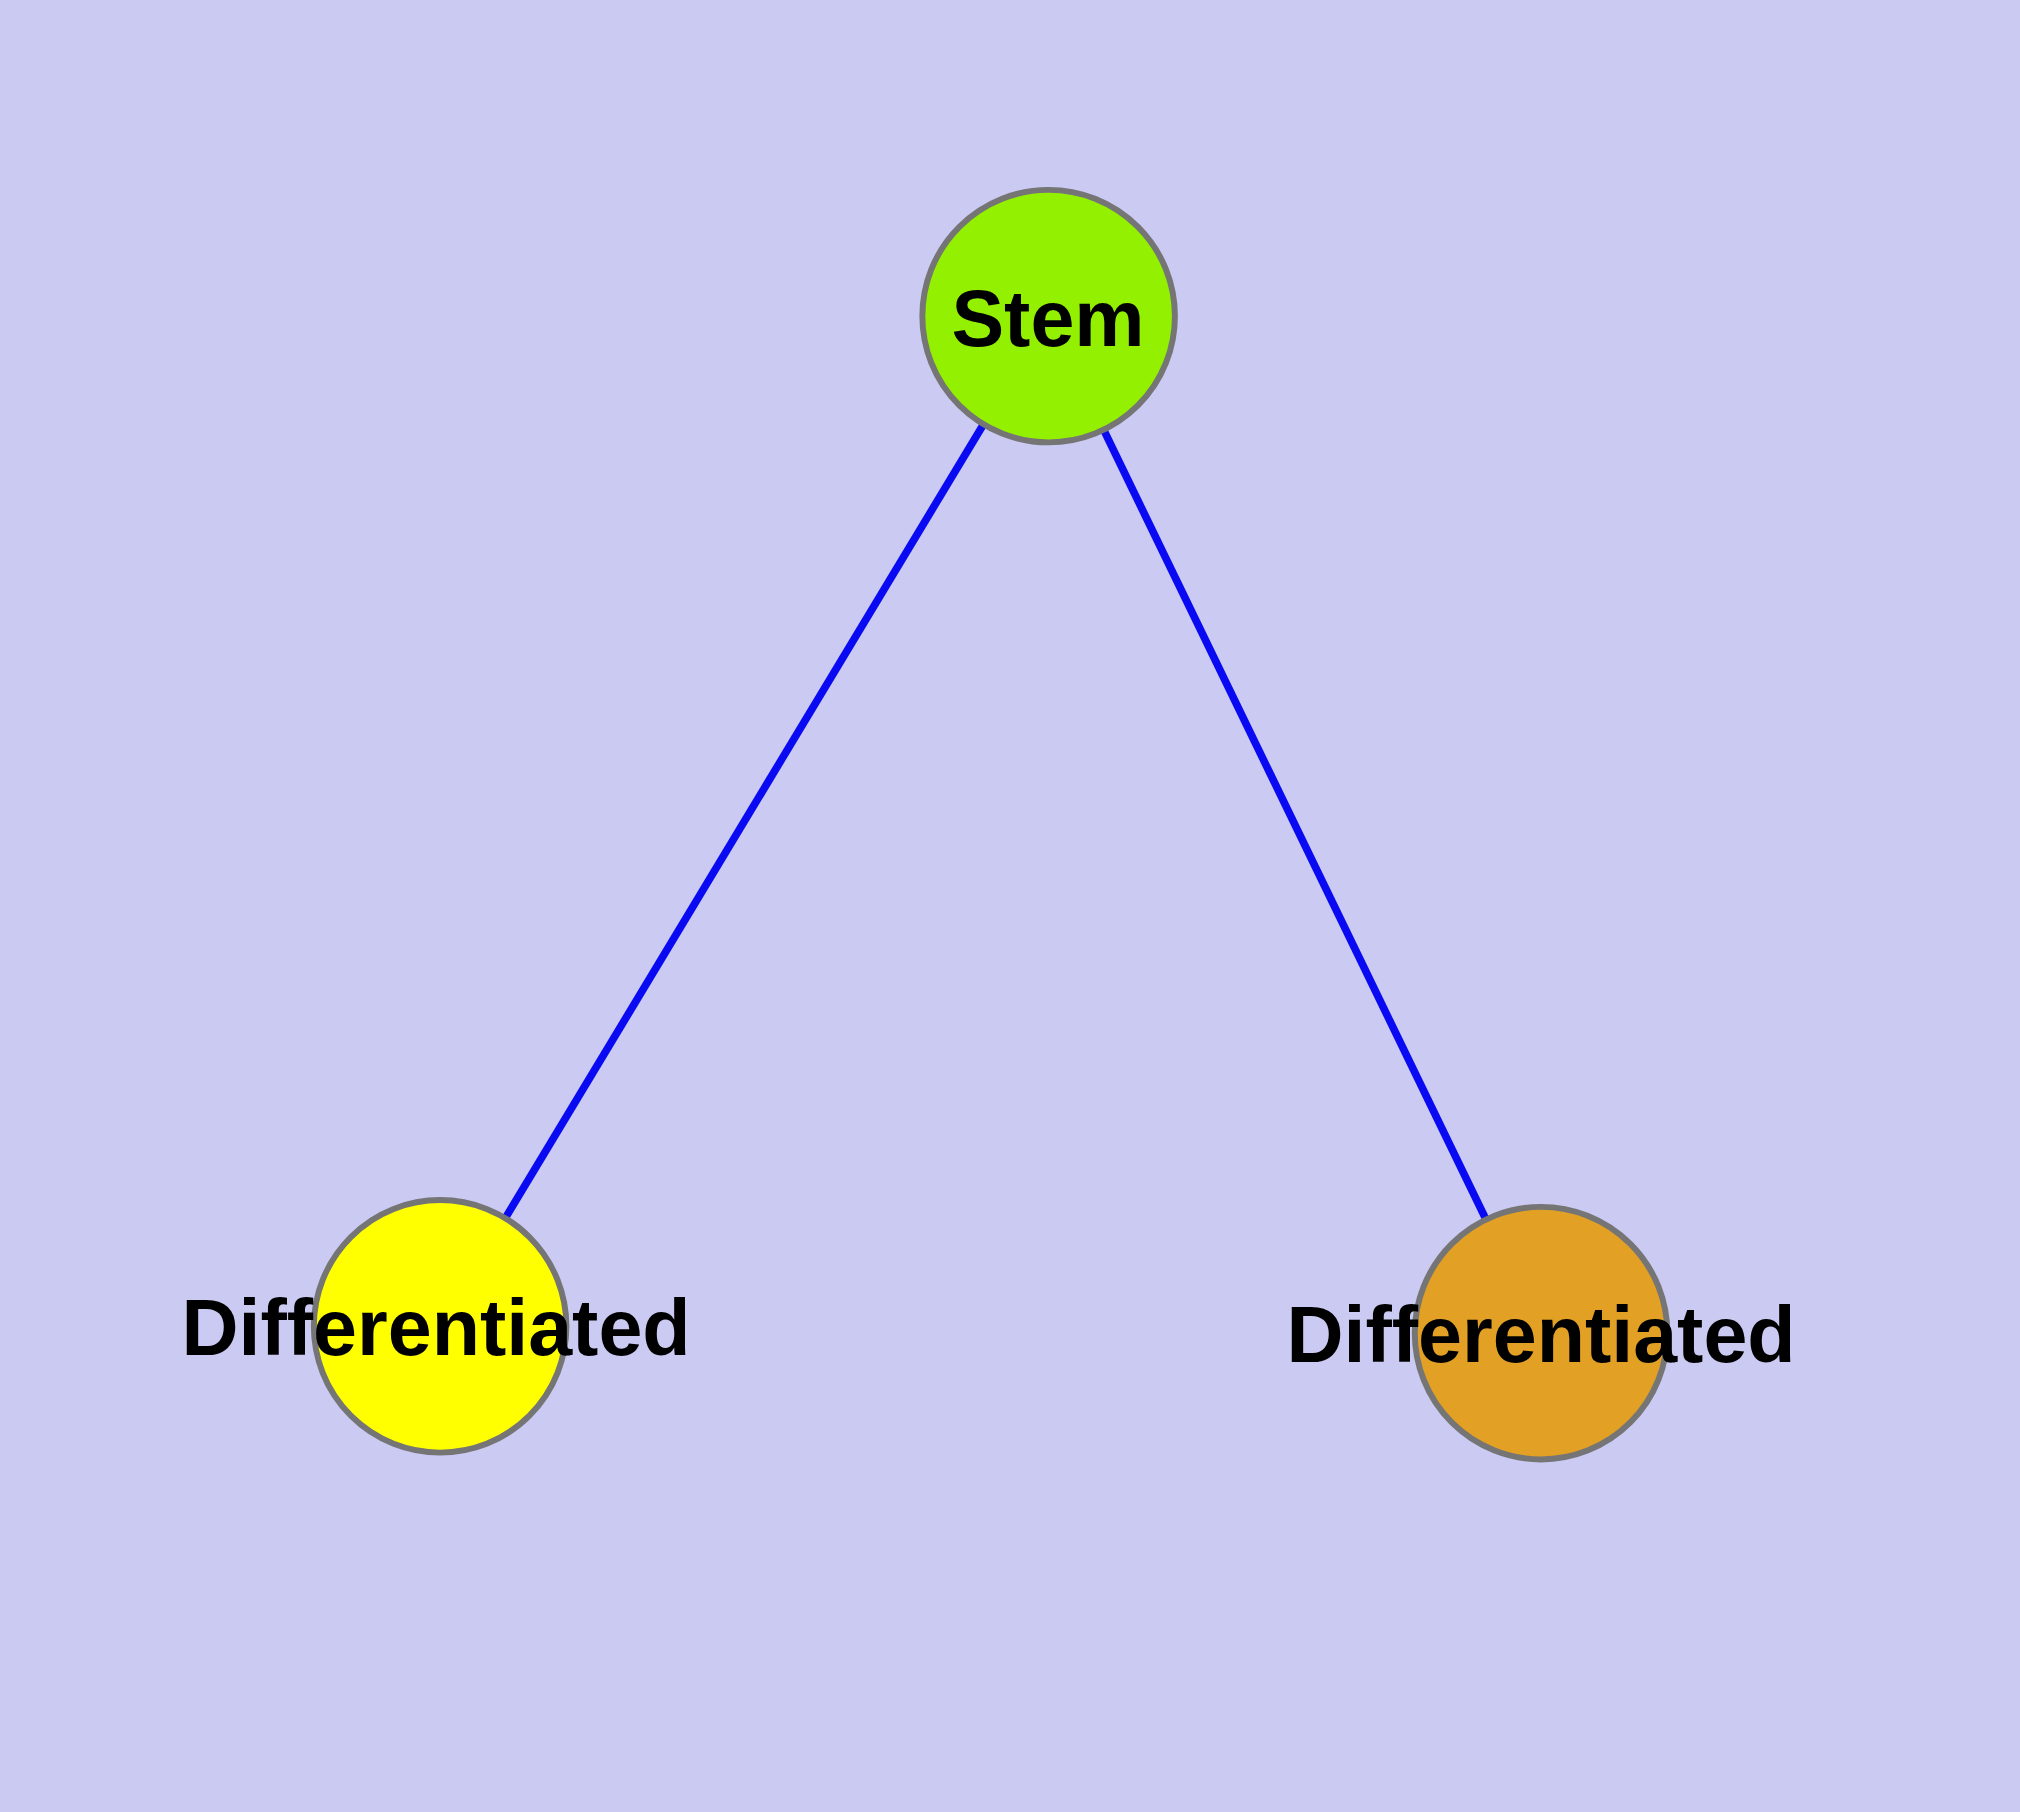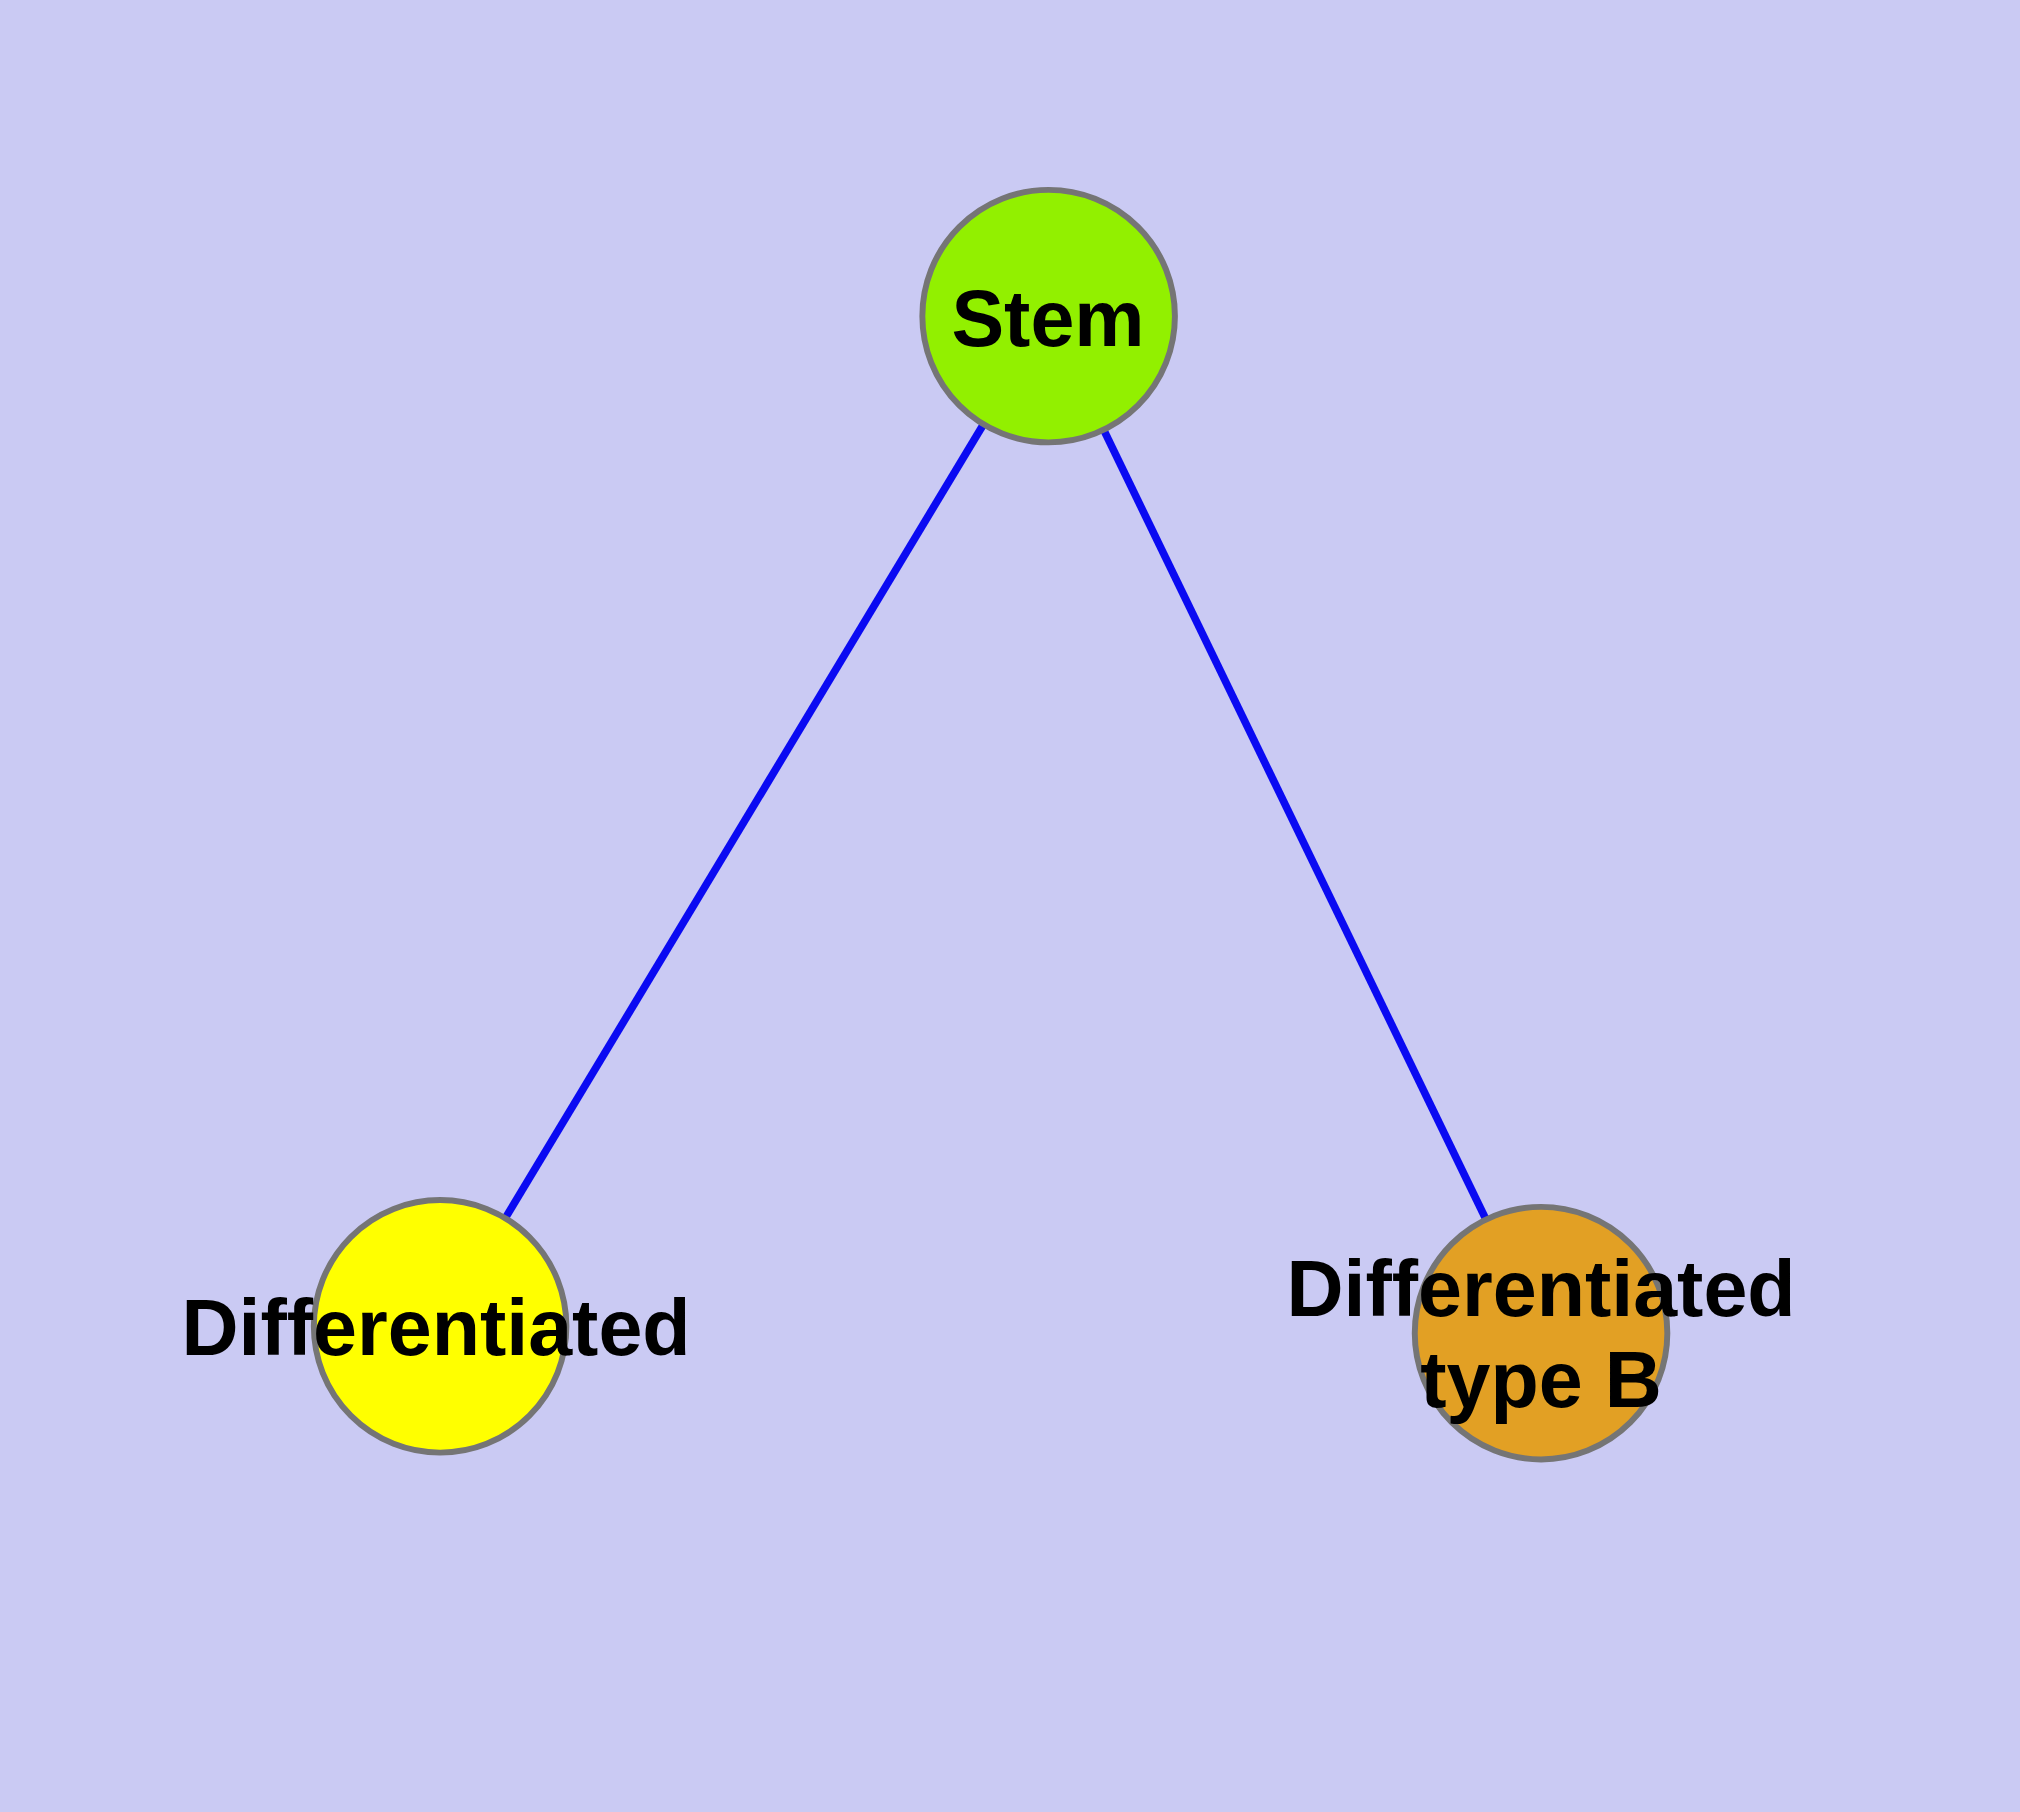--- a/index.html
+++ b/index.html
@@ -60,17 +60,16 @@
   <div class="node-label" style="left: 1048px; top: 318px;">
     <span>Stem</span>
   </div>
 
   <div class="node-label" style="left: 436px; top: 1327px;">
     <span>Differentiated</span><br>
   </div>
 
   <div class="node-label" style="left: 1541px; top: 1334px;">
     <span>Differentiated</span><br>
-    <span>type B</span>
   </div>
 
 </div>
 
 
 </body></html>

